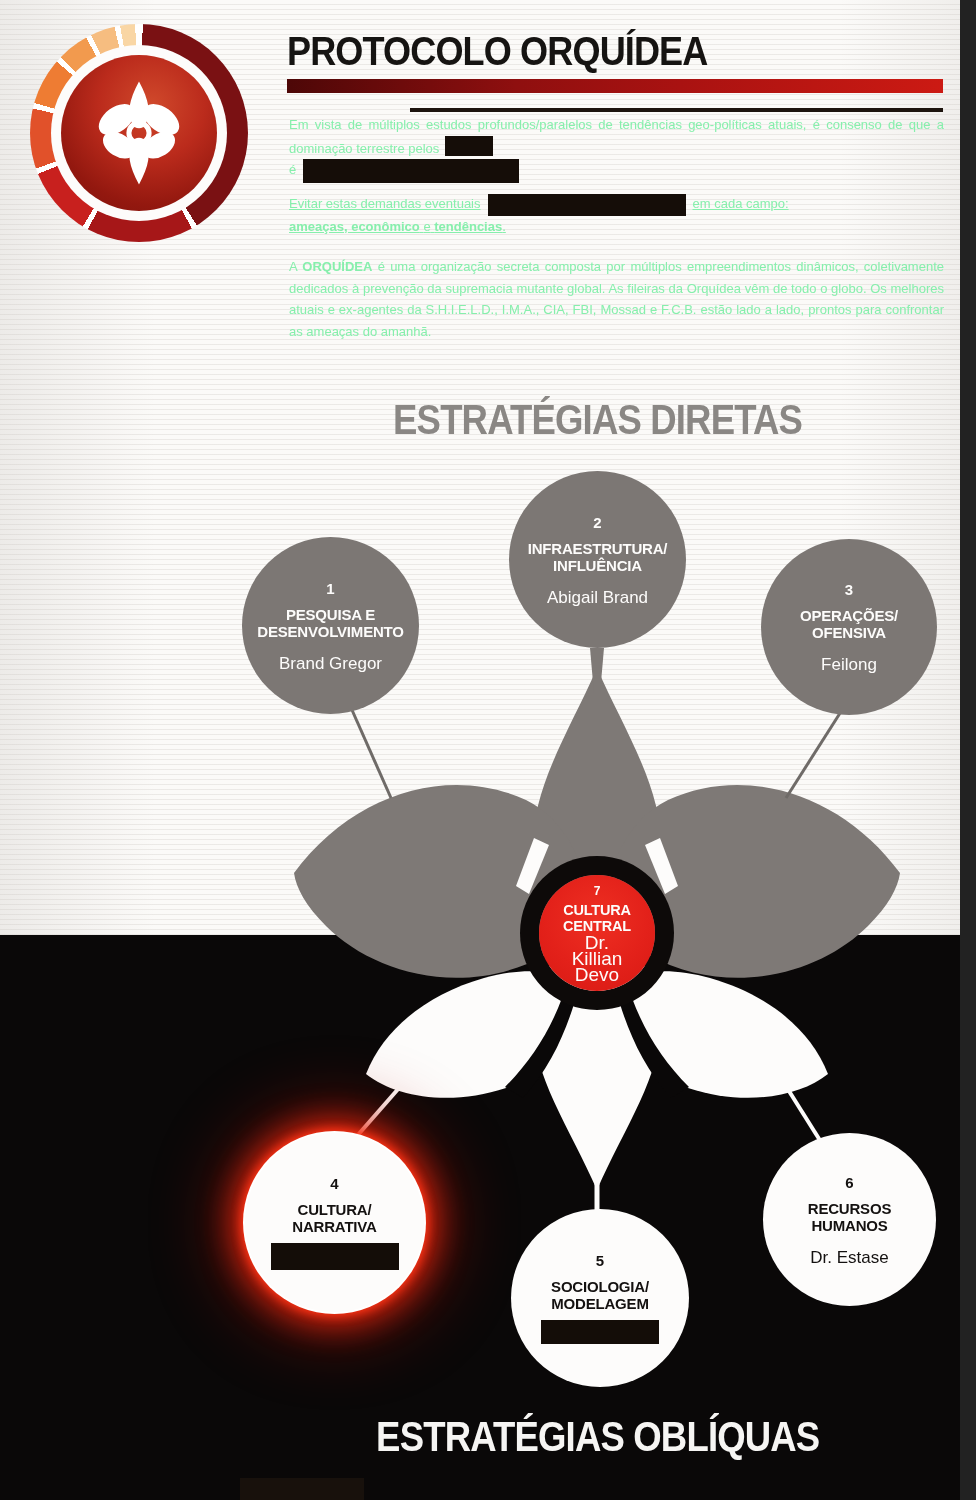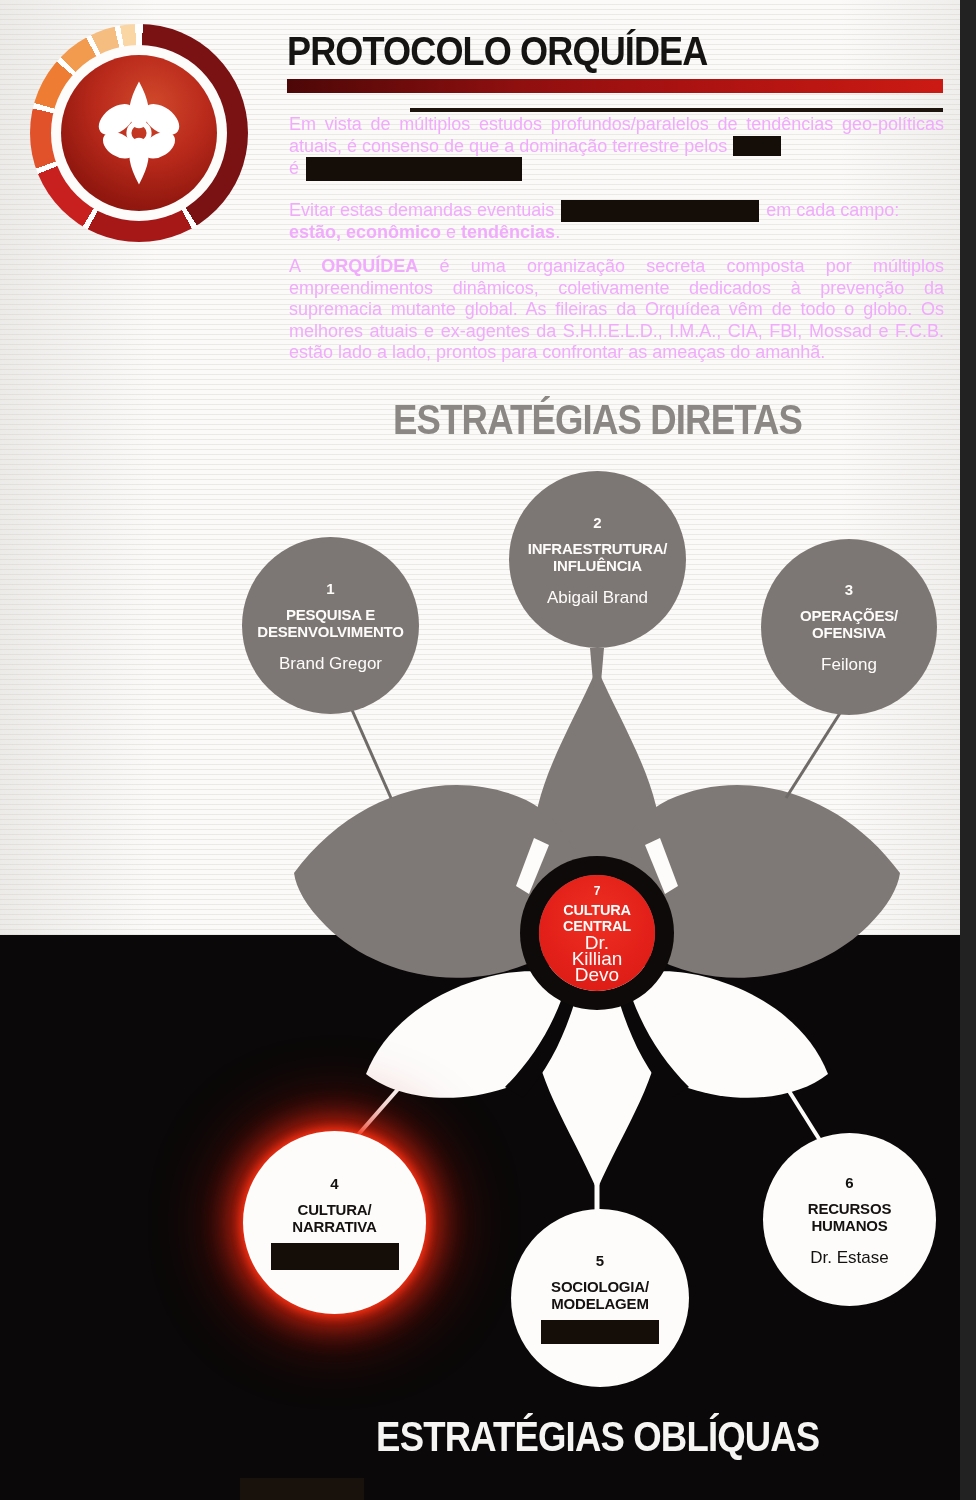--- a/index.html
+++ b/index.html
@@ -26,24 +26,24 @@
   .logo-hole{position:absolute;left:21px;top:23px;width:176px;height:176px;border-radius:50%;background:#fdfcfb;}
   .logo-disc{position:absolute;left:31px;top:33px;width:156px;height:156px;border-radius:50%;
     background:radial-gradient(circle at 58% 32%, #d0492b 0%, #bb2b1c 38%, #93180f 72%, #7c120d 100%);}
   .logo-flower{position:absolute;left:53px;top:55px;width:112px;height:112px;}
   .page-title{left:287px;top:28px;width:660px;z-index:2;color:#161412;font-size:41px;font-weight:bold;
     letter-spacing:-1px;transform:scaleX(0.88);transform-origin:left top;white-space:nowrap;}
   .title-rule{left:287px;top:79px;width:656px;height:14px;z-index:2;
     background:linear-gradient(90deg,#4d0707,#8f0f0f 35%,#a91211 60%,#cc1a13 100%);}
   .thin-rule{left:410px;top:108px;width:533px;height:4px;background:#1d140e;z-index:2;}
   
-  .para{left:289px;width:655px;z-index:2;color:#f0abfc;font-size:18px;line-height:21.5px;
+  .para{left:289px;width:655px;z-index:2;color:#86efac;font-size:13px;line-height:21.5px;
     text-align:justify;}
   .p1{top:114px;}
-  .p2{top:200px;}
+  .p2{top:193px;text-decoration:underline;}
   .p3{top:256px;}
   .b{font-weight:bold;}
   .redact{display:inline-block;background:#150d08;vertical-align:text-bottom;}
   .r-p1a{width:48px;height:20px;margin-left:6px;}
   .r-p1b{width:216px;height:24px;margin-left:7px;vertical-align:middle;}
   .r-p2{width:198px;height:22px;margin:0 7px;vertical-align:middle;}
   
   .sec-head{left:53px;top:395px;width:1090px;text-align:center;z-index:2;color:#8a8784;
     font-size:43px;font-weight:bold;letter-spacing:-1px;}
   .sec-head .squeeze,.sec-foot .squeeze{display:inline-block;transform:scaleX(0.85);transform-origin:center;white-space:nowrap;}
@@ -102,21 +102,21 @@
   <div class="title-rule abs"></div>
   <div class="thin-rule abs"></div>
 
   <div class="para p1 abs">
     <span>Em vista de múltiplos estudos profundos/paralelos de tendências geo-políticas atuais, é consenso de que a dominação terrestre pelos</span><span class="redact r-p1a"></span><br>
     <span>é</span><span class="redact r-p1b"></span>
   </div>
 
   <div class="para p2 abs">
     <span>Evitar estas demandas eventuais</span><span class="redact r-p2"></span><span>em cada campo:</span><br>
-    <span class="b">estão, econômico</span>
+    <span class="b">ameaças, econômico</span>
     <span>e</span>
     <span class="b">tendências</span><span>.</span>
   </div>
 
   <div class="para p3 abs">
     <span>A</span>
     <span class="b">ORQUÍDEA</span>
     <span>é uma organização secreta composta por múltiplos empreendimentos dinâmicos, coletivamente dedicados à prevenção da supremacia mutante global. As fileiras da Orquídea vêm de todo o globo. Os melhores atuais e ex-agentes da S.H.I.E.L.D., I.M.A., CIA, FBI, Mossad e F.C.B. estão lado a lado, prontos para confrontar as ameaças do amanhã.</span>
   </div>
 

